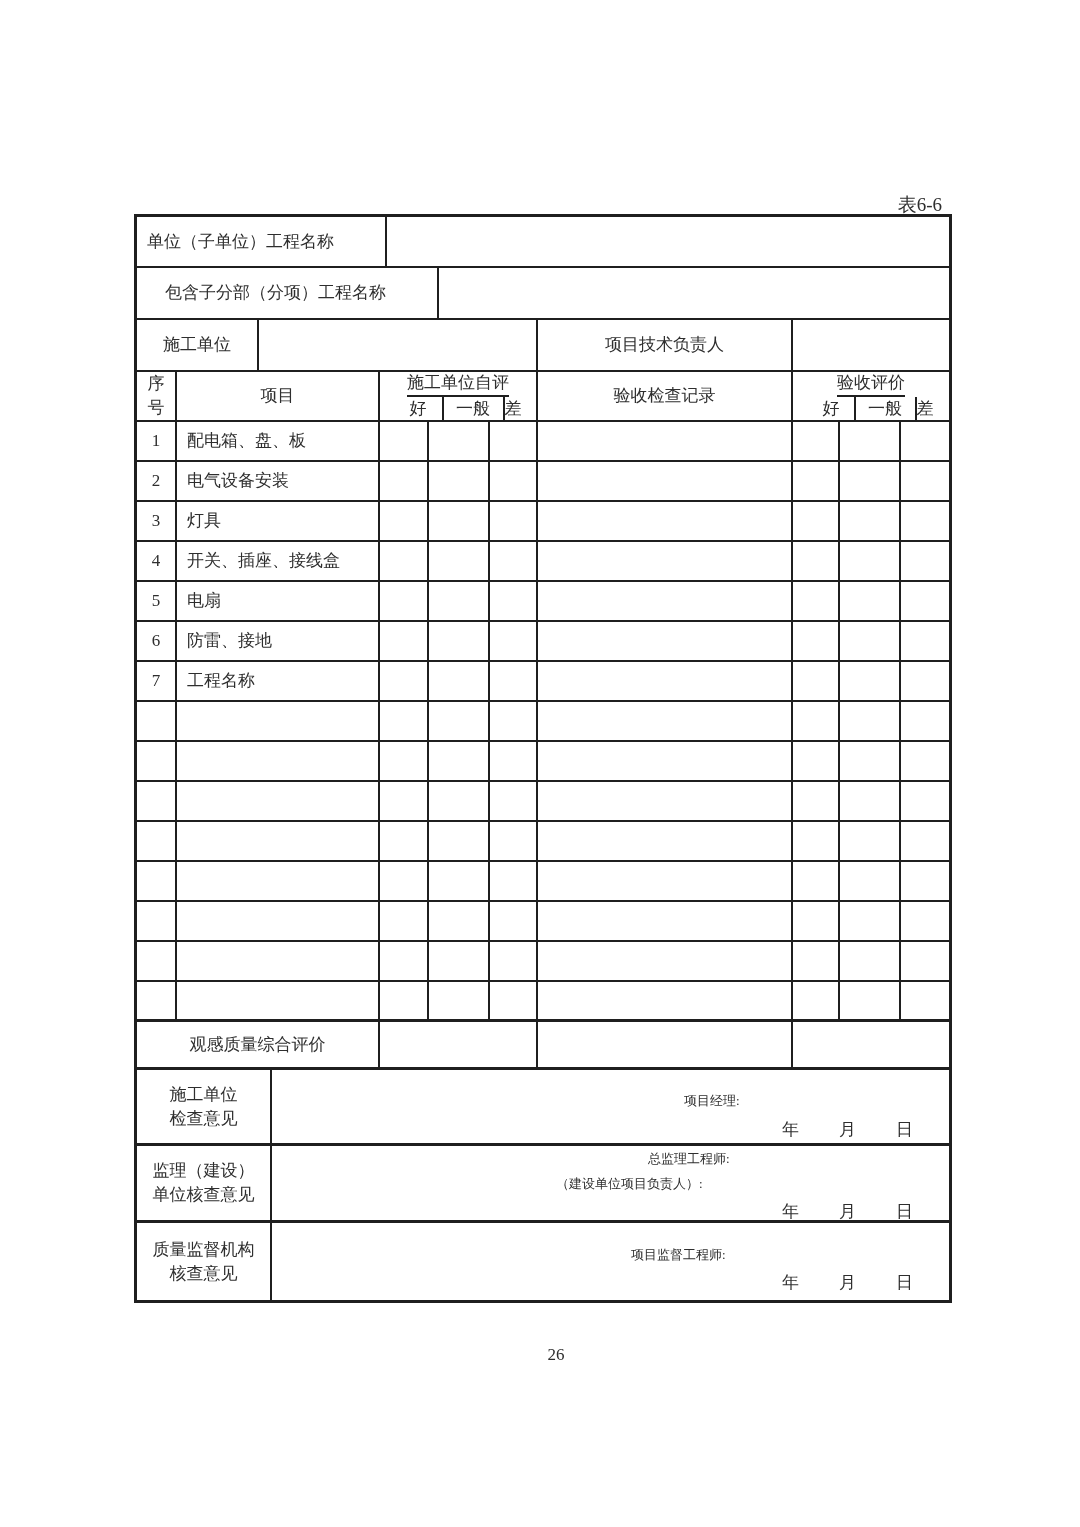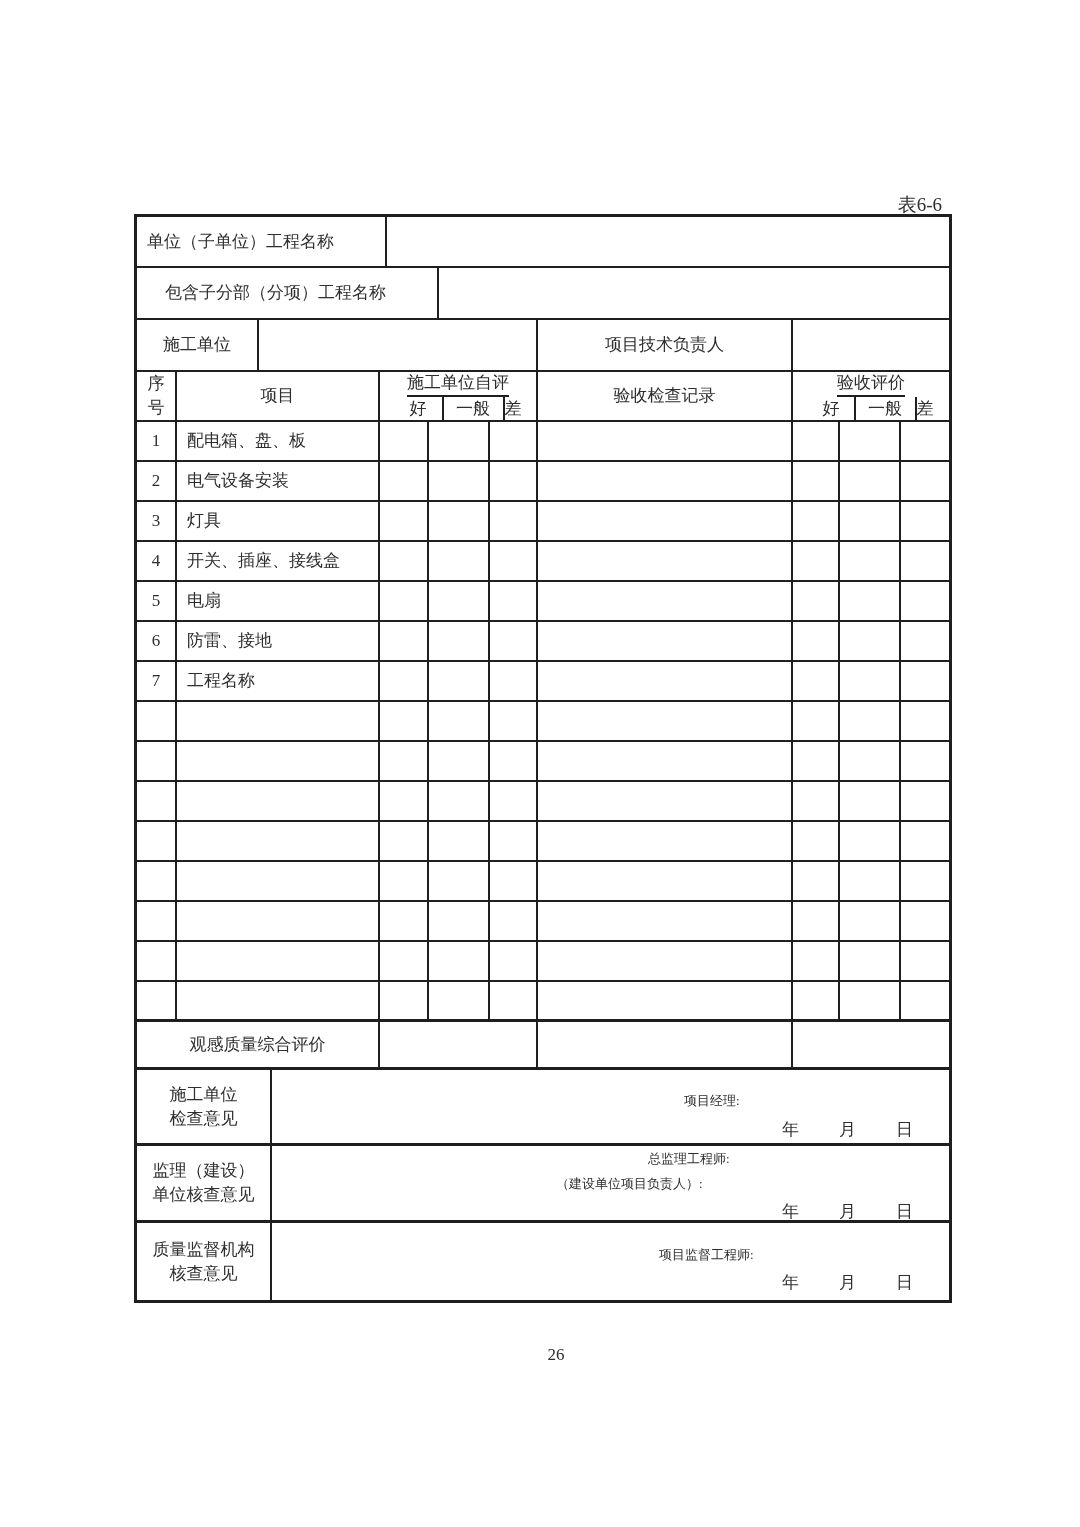--- a/index.html
+++ b/index.html
@@ -17,21 +17,21 @@
   }
   .table-label {
     position:absolute; top:192px; left:134px; width:812px;
     text-align:right; font-size:19px; padding-right:4px;
   }
   .form {
     position:absolute; top:214px; left:134px; width:818px;
     border:3px solid var(--line,#1f1f1f);
   }
   .row { display:flex; border-bottom:2px solid var(--line,#1f1f1f); }
-  .form .row:last-child { border-bottom:none;gap:28px; }
+  .form .row:last-child { border-bottom:none; }
   .row.thick { border-bottom-width:3px; }
   .cell {
     border-right:2px solid var(--line,#1f1f1f);
     display:flex; align-items:center; justify-content:center;
     font-size:17px; line-height:1.4; overflow:hidden;
   }
   .cell:last-child { border-right:none; }
   .fill { flex:1; }
   .left { justify-content:flex-start; }
   .col2 { flex-direction:column; }

